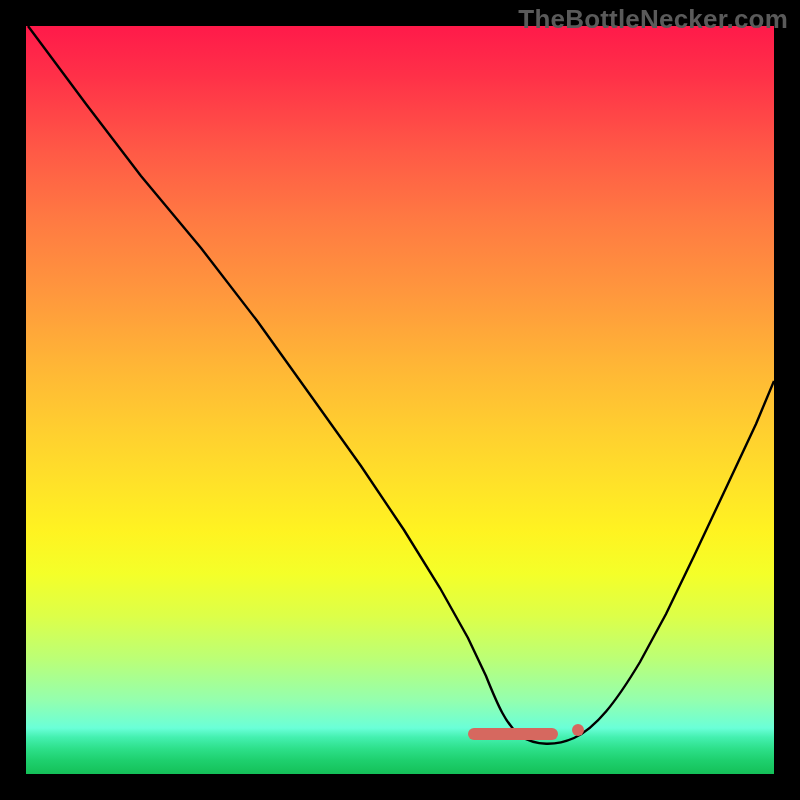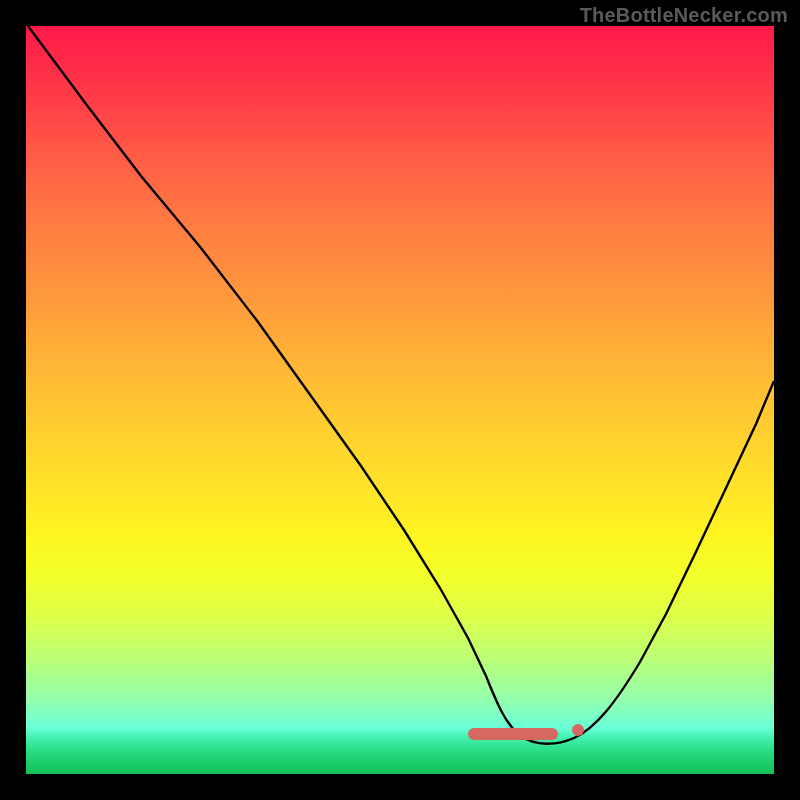--- a/index.html
+++ b/index.html
@@ -15,21 +15,21 @@
     position: relative;
     width: 800px;
     height: 800px;
     background: #000;
   }
   .watermark {
     position: absolute;
     top: 4px;
     right: 12px;
     color: #5a5a5a;
-    font-size: 20px;
+    font-size: 26px;
     font-weight: 600;
     letter-spacing: 0.2px;
     z-index: 5;
   }
   .plot-area {
     position: absolute;
     left: 26px;
     top: 26px;
     width: 748px;
     height: 748px;

